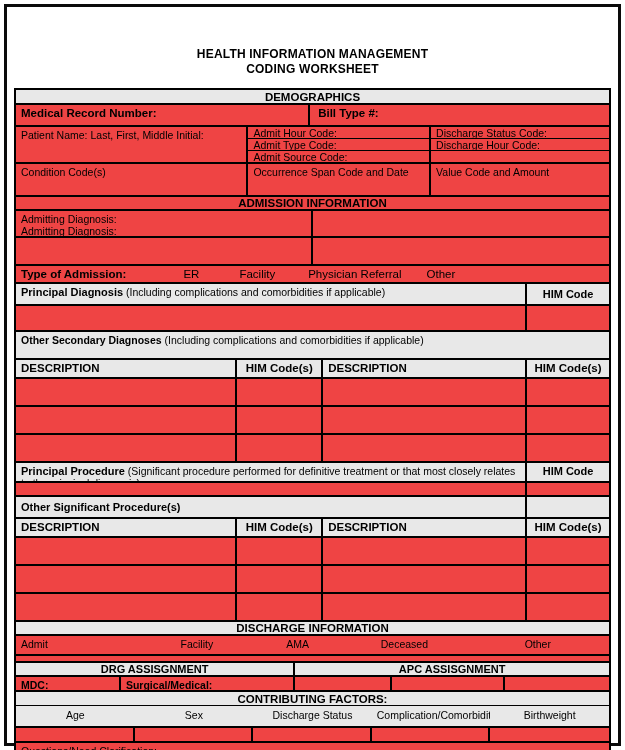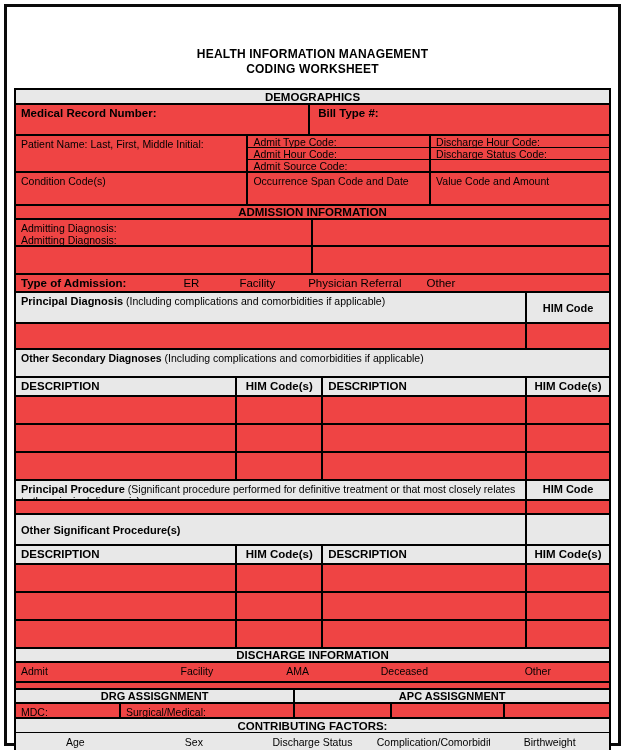--- a/index.html
+++ b/index.html
@@ -18,31 +18,31 @@
   .row:last-child{border-bottom:none;}
   .gray{background:#e8e8e8;}
   .c{border-right:2px solid #000;box-sizing:border-box;padding:2px 5px;overflow:hidden;}
   .c.nr, .c:last-child{border-right:none;}
   .nopad{padding:0;}
   .b{font-weight:bold;}
   .ctr{text-align:center;}
   .fs11{font-size:11px;text-align:center;}
   .fs115{font-size:11.5px;}
   
-  .h13{height:28px}.h14{height:14px}.h15{height:15px}.h16{height:31px}.h18{height:18px}
+  .h13{height:28px}.h14{height:14px}.h15{height:15px}.h16{height:22px}.h18{height:18px}
   .h19{height:19px}.h26{height:26px}.h27{height:27px}.h28{height:20px}.h33{height:33px}
   .h37{height:37px}.h7{height:7px}.h17{height:17px}
   
   .g2a{grid-template-columns:49.6% 50.4%;}
   .g3{grid-template-columns:39.2% 30.8% 30%;}
   .g2h{grid-template-columns:50% 50%;}
   .g2p{grid-template-columns:86.2% 13.8%;}
   .g4{grid-template-columns:37.3% 14.5% 34.4% 13.8%;}
   .g2d{grid-template-columns:47.1% 52.9%;}
-  .gmdc{grid-template-columns:17.7% 29.4% 16.3% 19% 17.6%;}
+  .gmdc{grid-template-columns:17.7% 29.4% 16.3% 19% 17.6%;font-weight:bold;}
   .g5{grid-template-columns:repeat(5,20%);}
   .gdis{grid-template-columns:21% 19% 15% 21% 24%;}
   .sub{height:12px;border-bottom:1px solid #000;padding:0 5px;box-sizing:border-box;overflow:hidden;}
   .sub:last-child{height:13px;border-bottom:none;}
   .hdrcell{display:flex;align-items:center;justify-content:center;font-weight:bold;}
   .opt{font-weight:normal;font-size:11.5px;margin-top:40px;}
   .note{font-weight:normal;}
 </style>
 </head>
 <body>
@@ -61,27 +61,27 @@
     </div>
 
     <div class="row h16 g2a">
       <div class="c b fs115">Medical Record Number:</div>
       <div class="c b fs115" style="padding-left:8px">Bill Type #:</div>
     </div>
 
     <div class="row h37 g3">
       <div class="c">Patient Name: Last, First, Middle Initial:</div>
       <div class="c nopad">
+        <div class="sub">Admit Hour Code:</div>
         <div class="sub">Admit Type Code:</div>
-        <div class="sub">Admit Hour Code:</div>
         <div class="sub">Admit Source Code:</div>
       </div>
       <div class="c nopad">
+        <div class="sub">Discharge Status Code:</div>
         <div class="sub">Discharge Hour Code:</div>
-        <div class="sub">Discharge Status Code:</div>
         <div class="sub"></div>
       </div>
     </div>
 
     <div class="row h33 g3">
       <div class="c">Condition Code(s)</div>
       <div class="c">Occurrence Span Code and Date</div>
       <div class="c">Value Code and Amount</div>
     </div>
 

